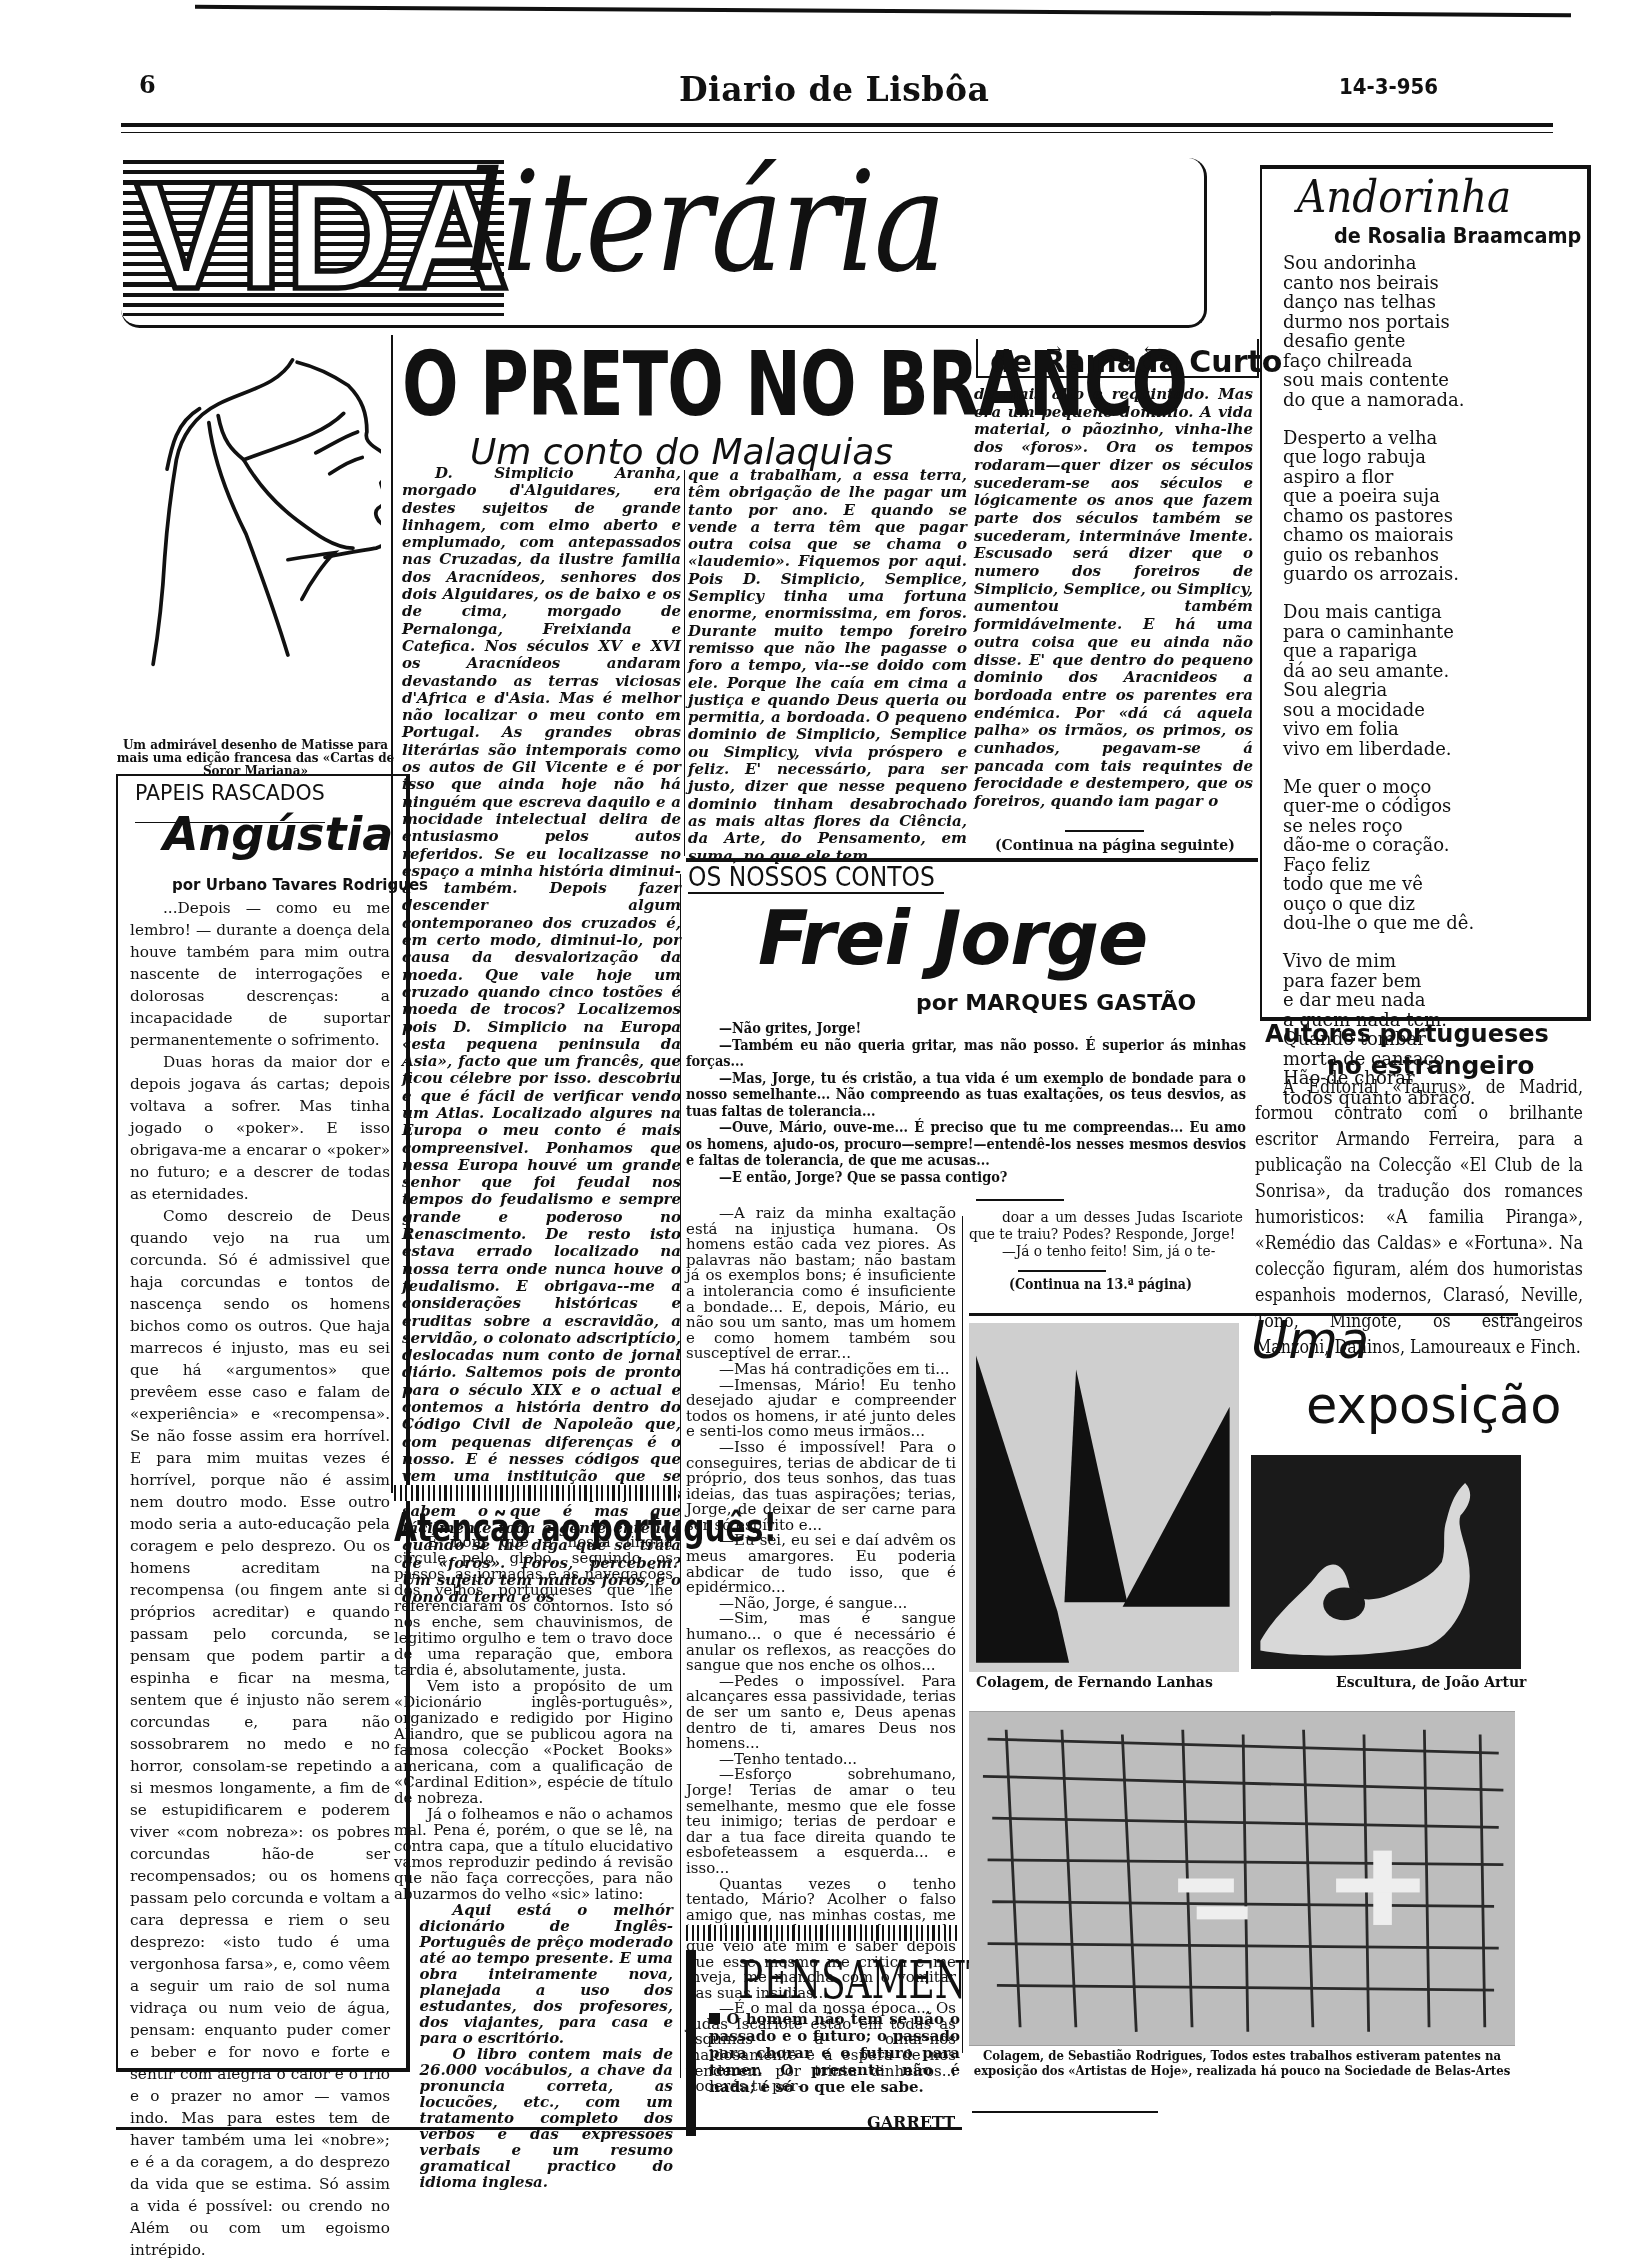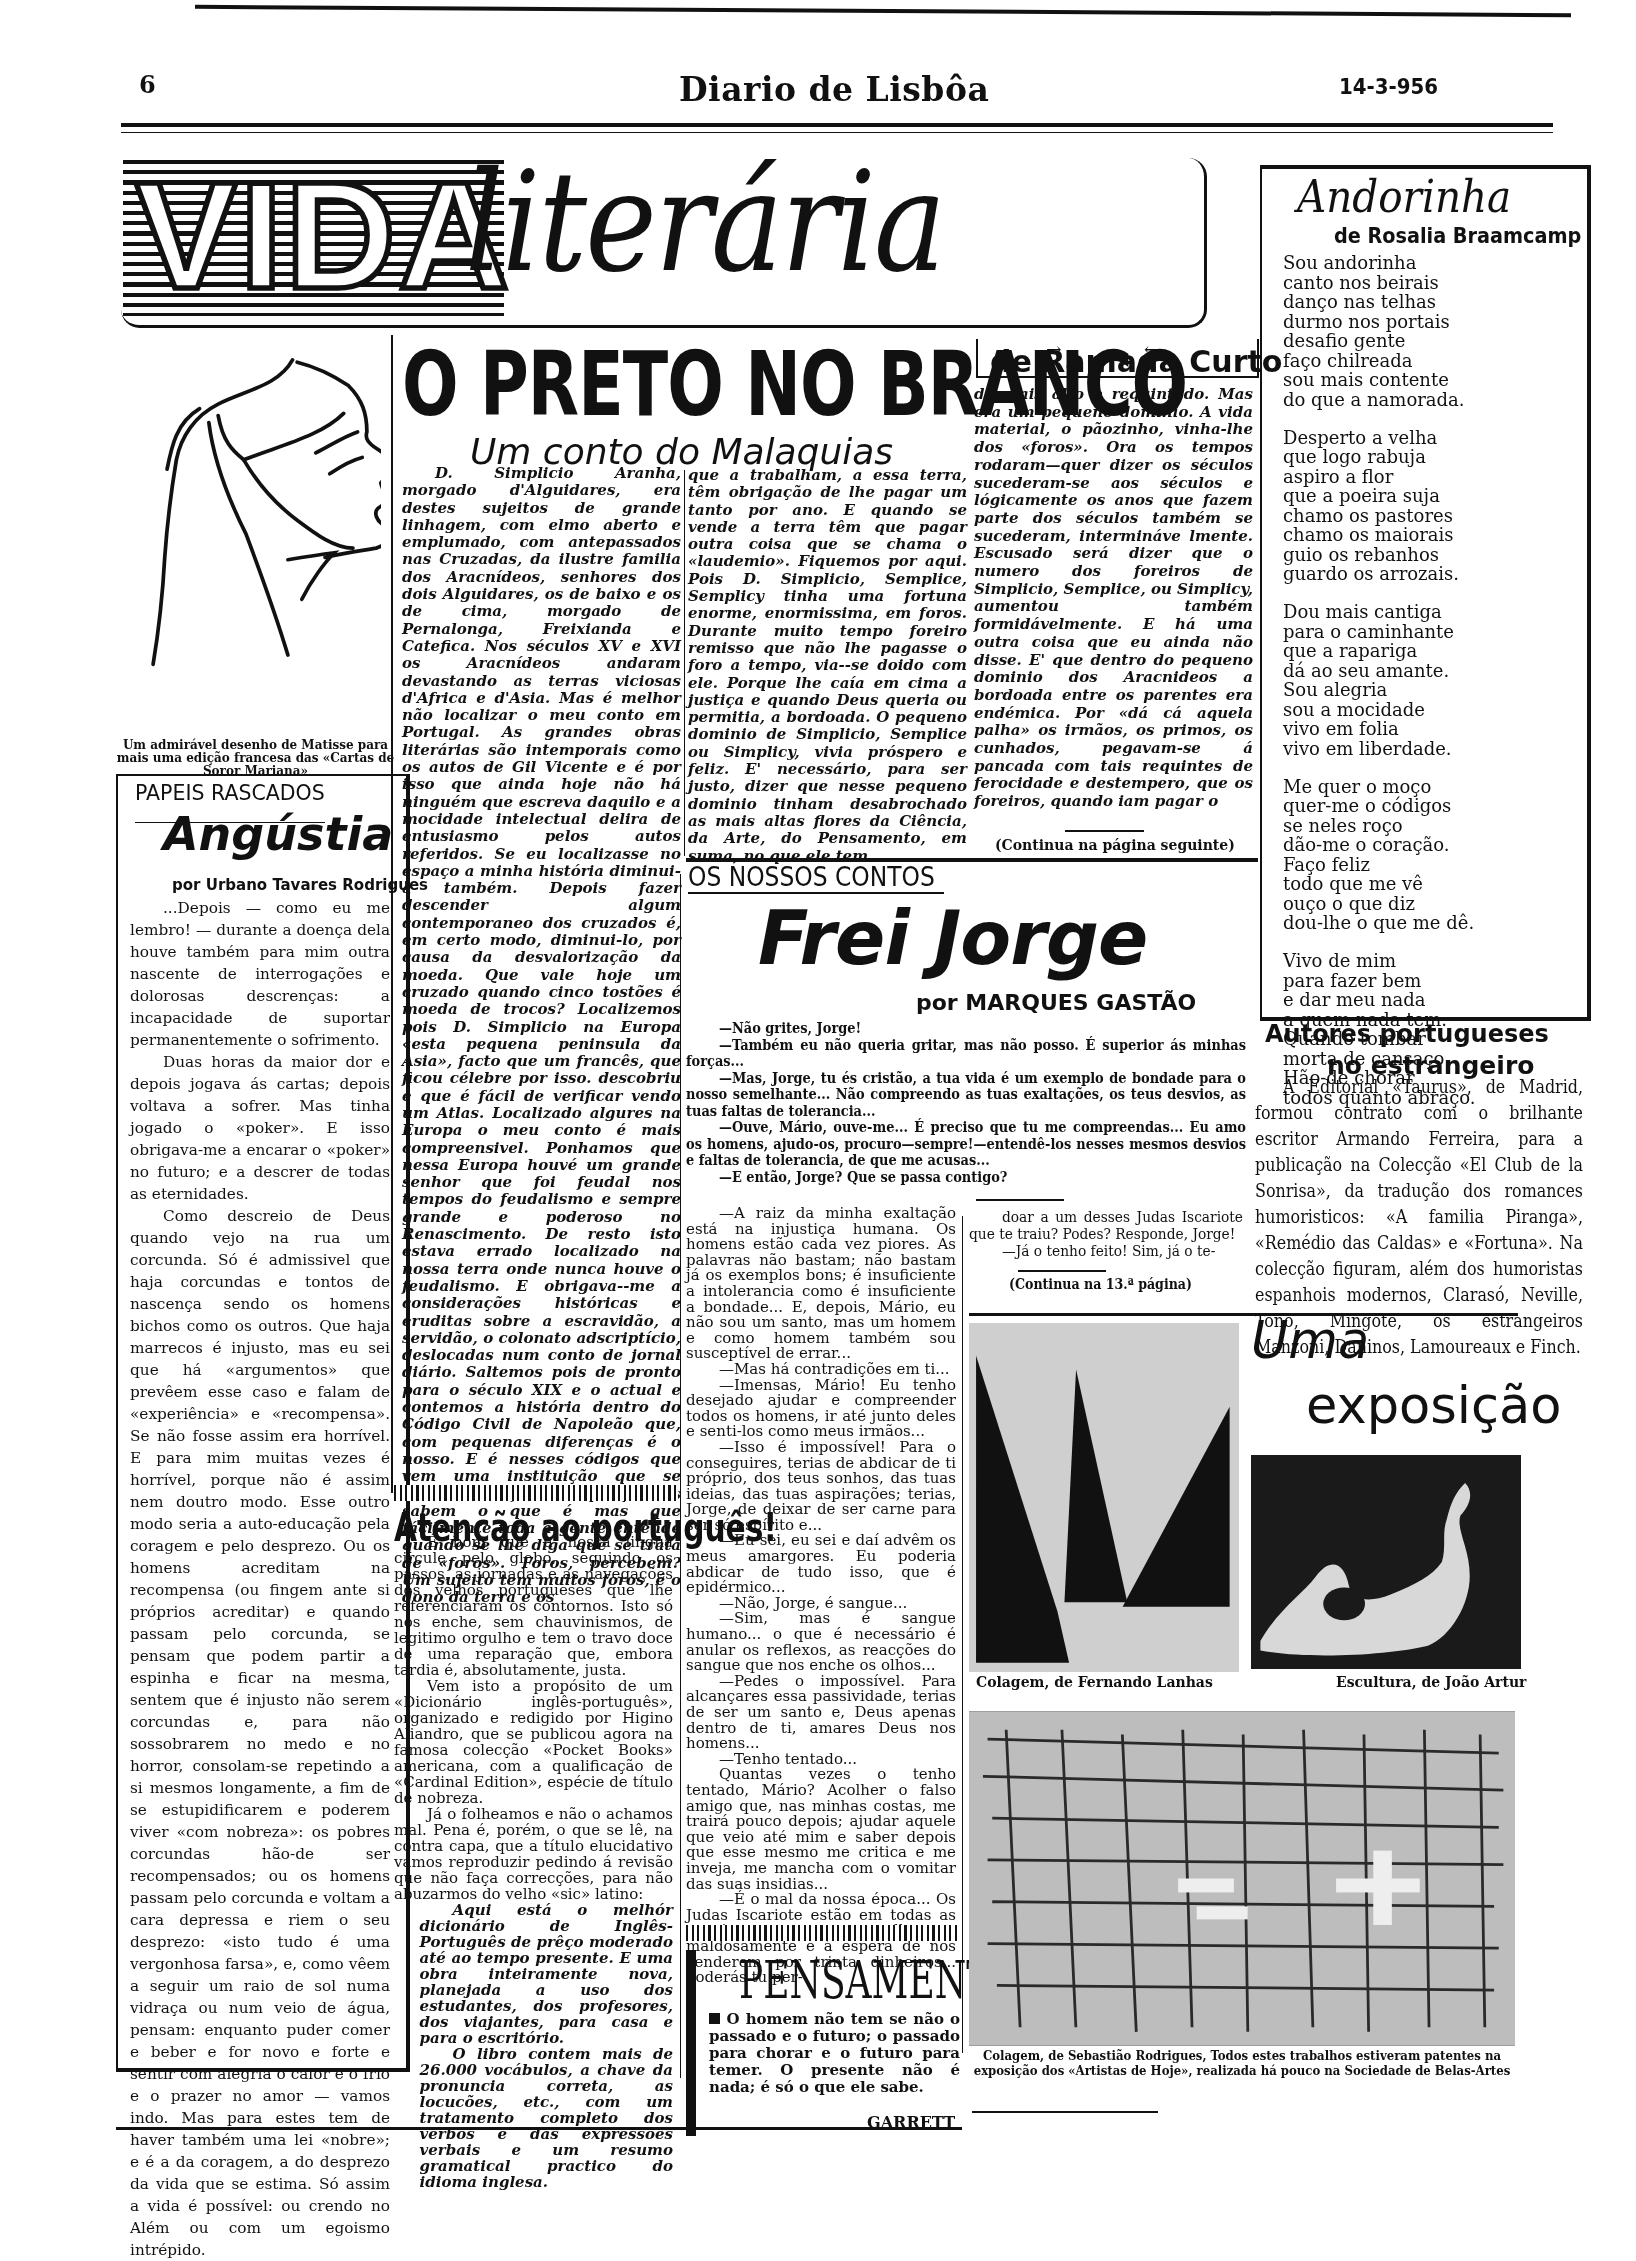--- a/index.html
+++ b/index.html
@@ -225,20 +225,21 @@
 <div class="abs frei-col1 col-text" id="frei-col1">
     <p class="indent">—A raiz da minha exaltação está na injustiça humana. Os homens estão cada vez piores. As palavras não bastam; não bastam já os exemplos bons; é insuficiente a intolerancia como é insuficiente a bondade... E, depois, Mário, eu não sou um santo, mas um homem e como homem também sou susceptível de errar...</p>
     <p class="indent">—Mas há contradições em ti...</p>
     <p class="indent">—Imensas, Mário! Eu tenho desejado ajudar e compreender todos os homens, ir até junto deles e senti-los como meus irmãos...</p>
     <p class="indent">—Isso é impossível! Para o conseguires, terias de abdicar de ti próprio, dos teus sonhos, das tuas ideias, das tuas aspirações; terias, Jorge, de deixar de ser carne para ser só espírito e...</p>
     <p class="indent">—Eu sei, eu sei e daí advêm os meus amargores. Eu poderia abdicar de tudo isso, que é epidérmico...</p>
     <p class="indent">—Não, Jorge, é sangue...</p>
     <p class="indent">—Sim, mas é sangue humano... o que é necessário é anular os reflexos, as reacções do sangue que nos enche os olhos...</p>
     <p class="indent">—Pedes o impossível. Para alcançares essa passividade, terias de ser um santo e, Deus apenas dentro de ti, amares Deus nos homens...</p>
     <p class="indent">—Tenho tentado...</p>
+    <p class="indent">—Esforço sobrehumano, Jorge! Terias de amar o teu semelhante, mesmo que ele fosse teu inimigo; terias de perdoar e dar a tua face direita quando te esbofeteassem a esquerda... e isso...</p>
     <p class="indent">Quantas vezes o tenho tentado, Mário? Acolher o falso amigo que, nas minhas costas, me trairá pouco depois; ajudar aquele que veio até mim e saber depois que esse mesmo me critica e me inveja, me mancha com o vomitar das suas insidias...</p>
     <p class="indent">—É o mal da nossa época... Os Judas Iscariote estão em todas as esquinas a olhar-nos maldosamente e á espera de nos venderem por trinta dinheiros... Poderás tu per-</p>
   </div>
 <div class="rule" style="left:962px;top:1216px;width:1.4px;height:837px;"></div>
 <div class="rule" style="left:976px;top:1199px;width:88px;height:1.9px;"></div>
 <div class="abs frei-col2 col-text" id="frei-col2">
     <p class="indent">doar a um desses Judas Iscariote que te traiu? Podes? Responde, Jorge!</p>
     <p class="indent">—Já o tenho feito! Sim, já o te-</p>
   </div>
 <div class="rule" style="left:1018px;top:1270px;width:88px;height:1.9px;"></div>

